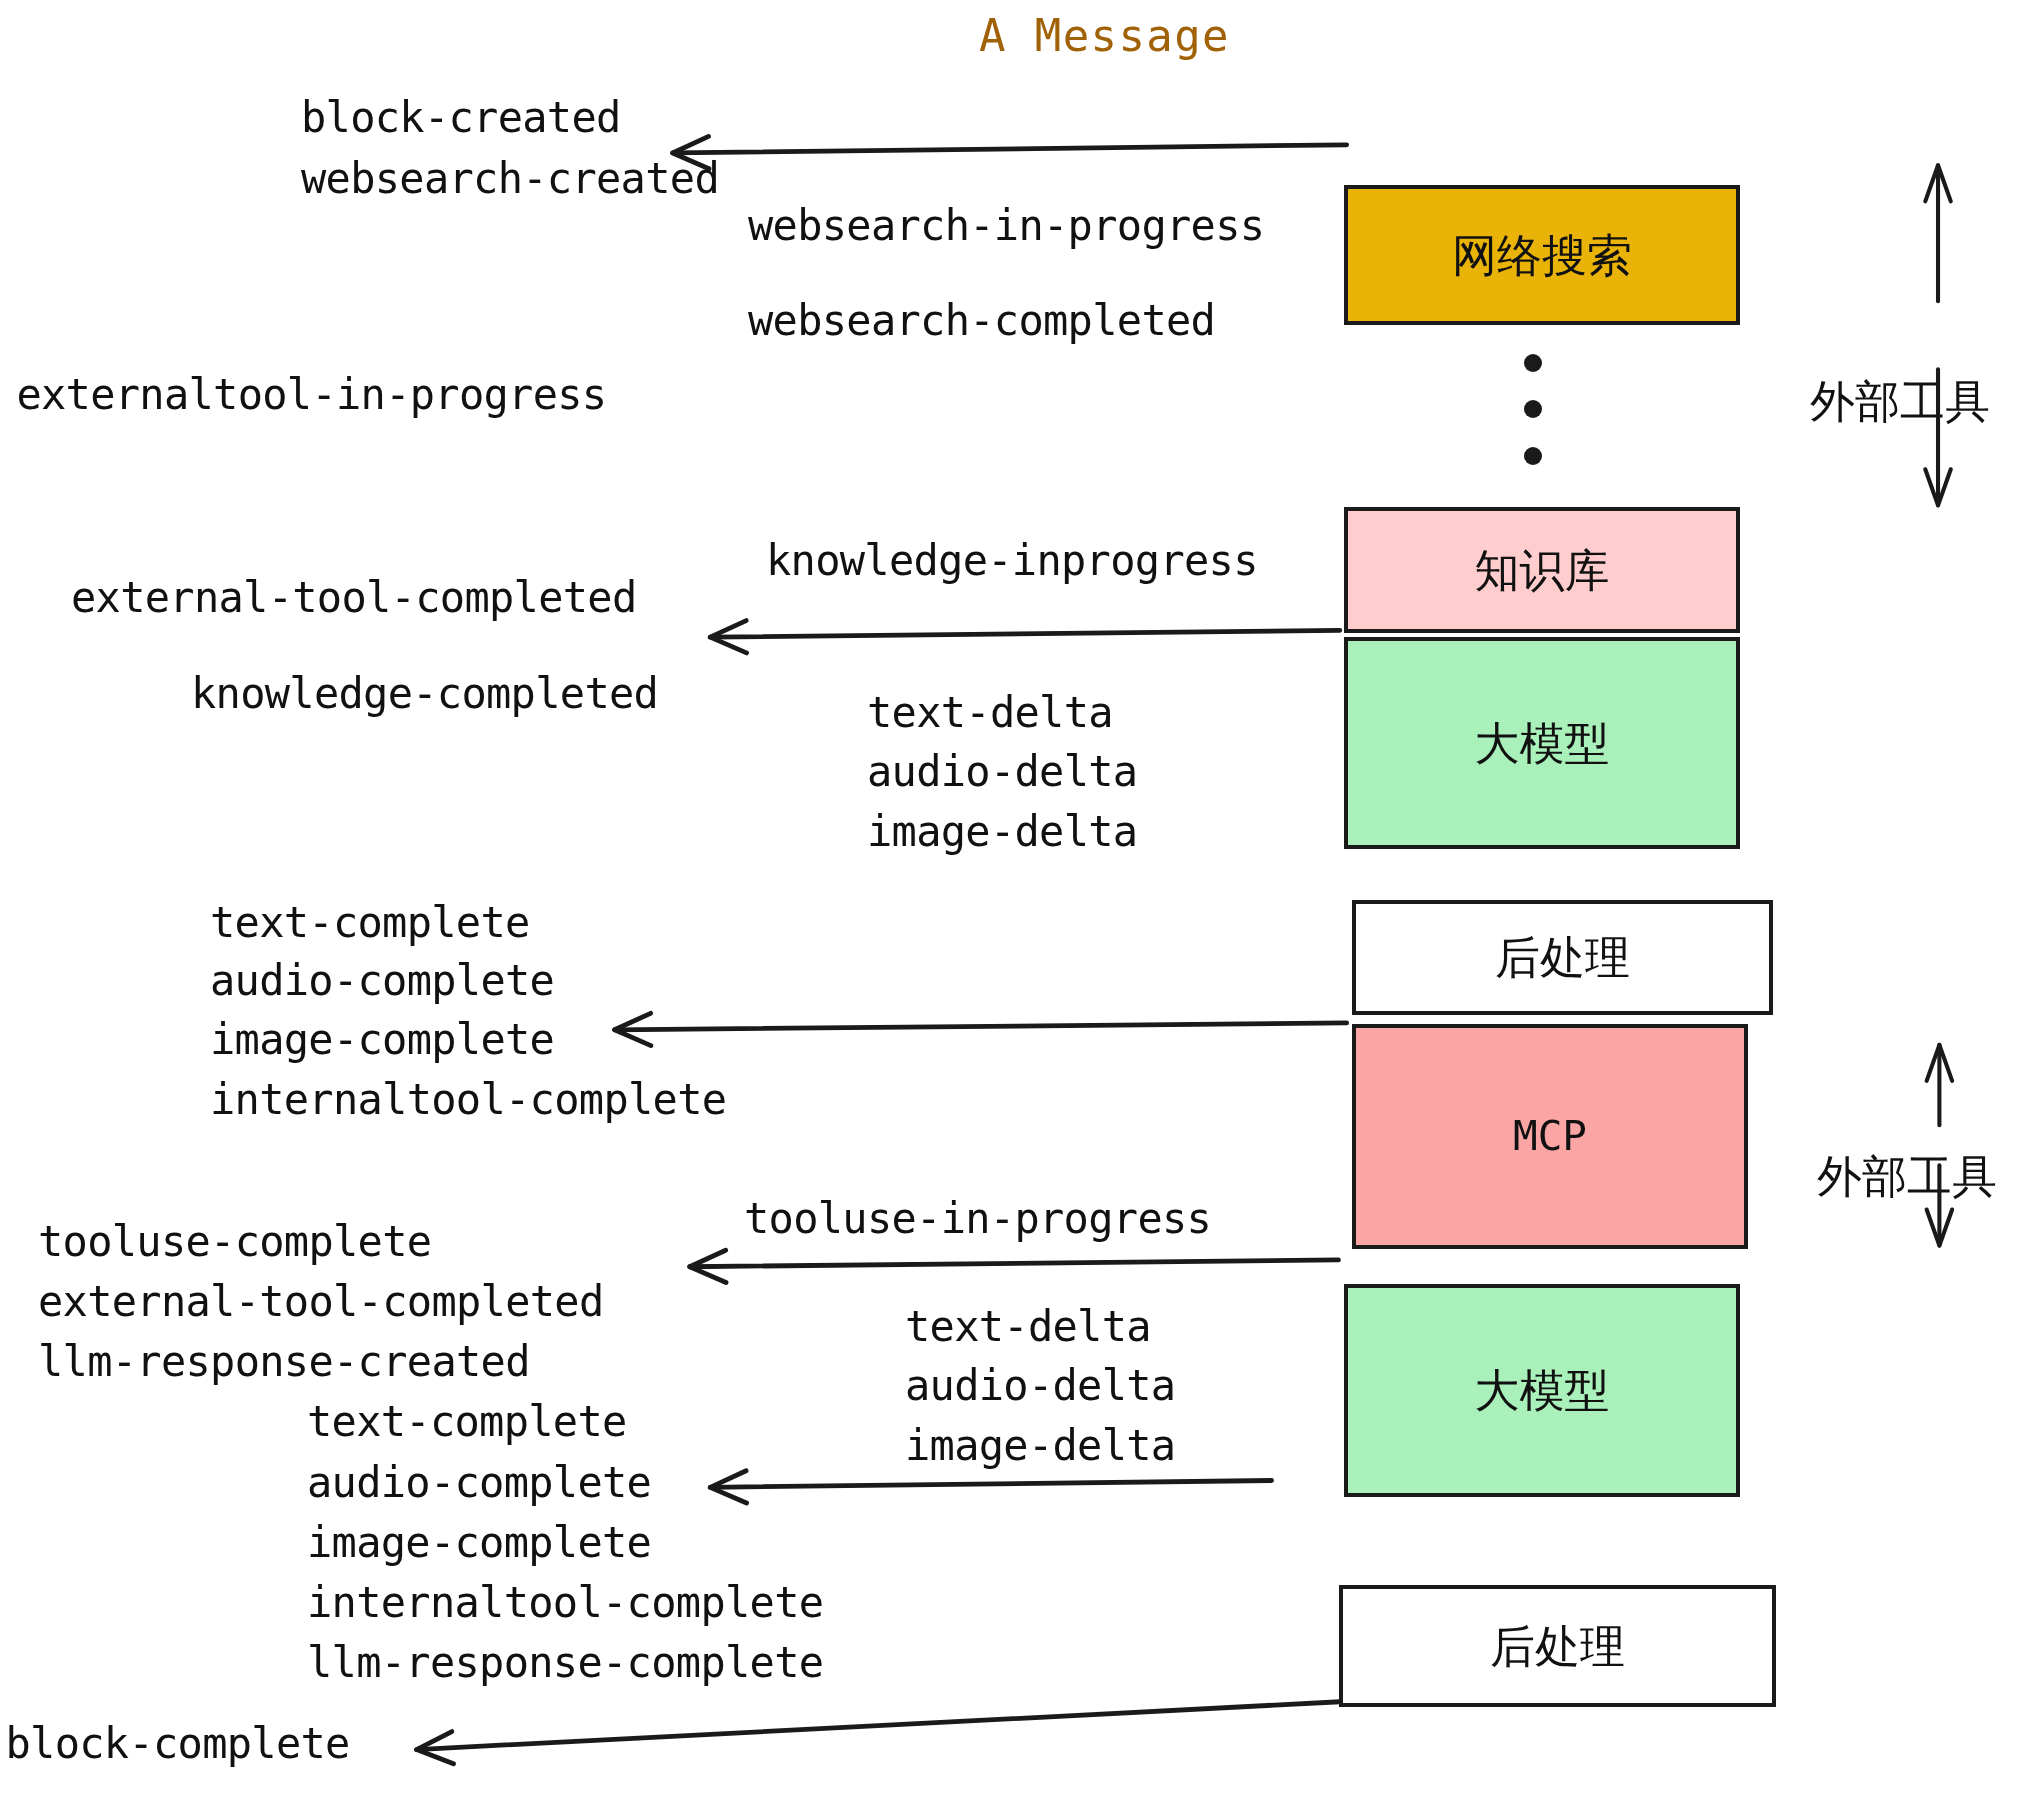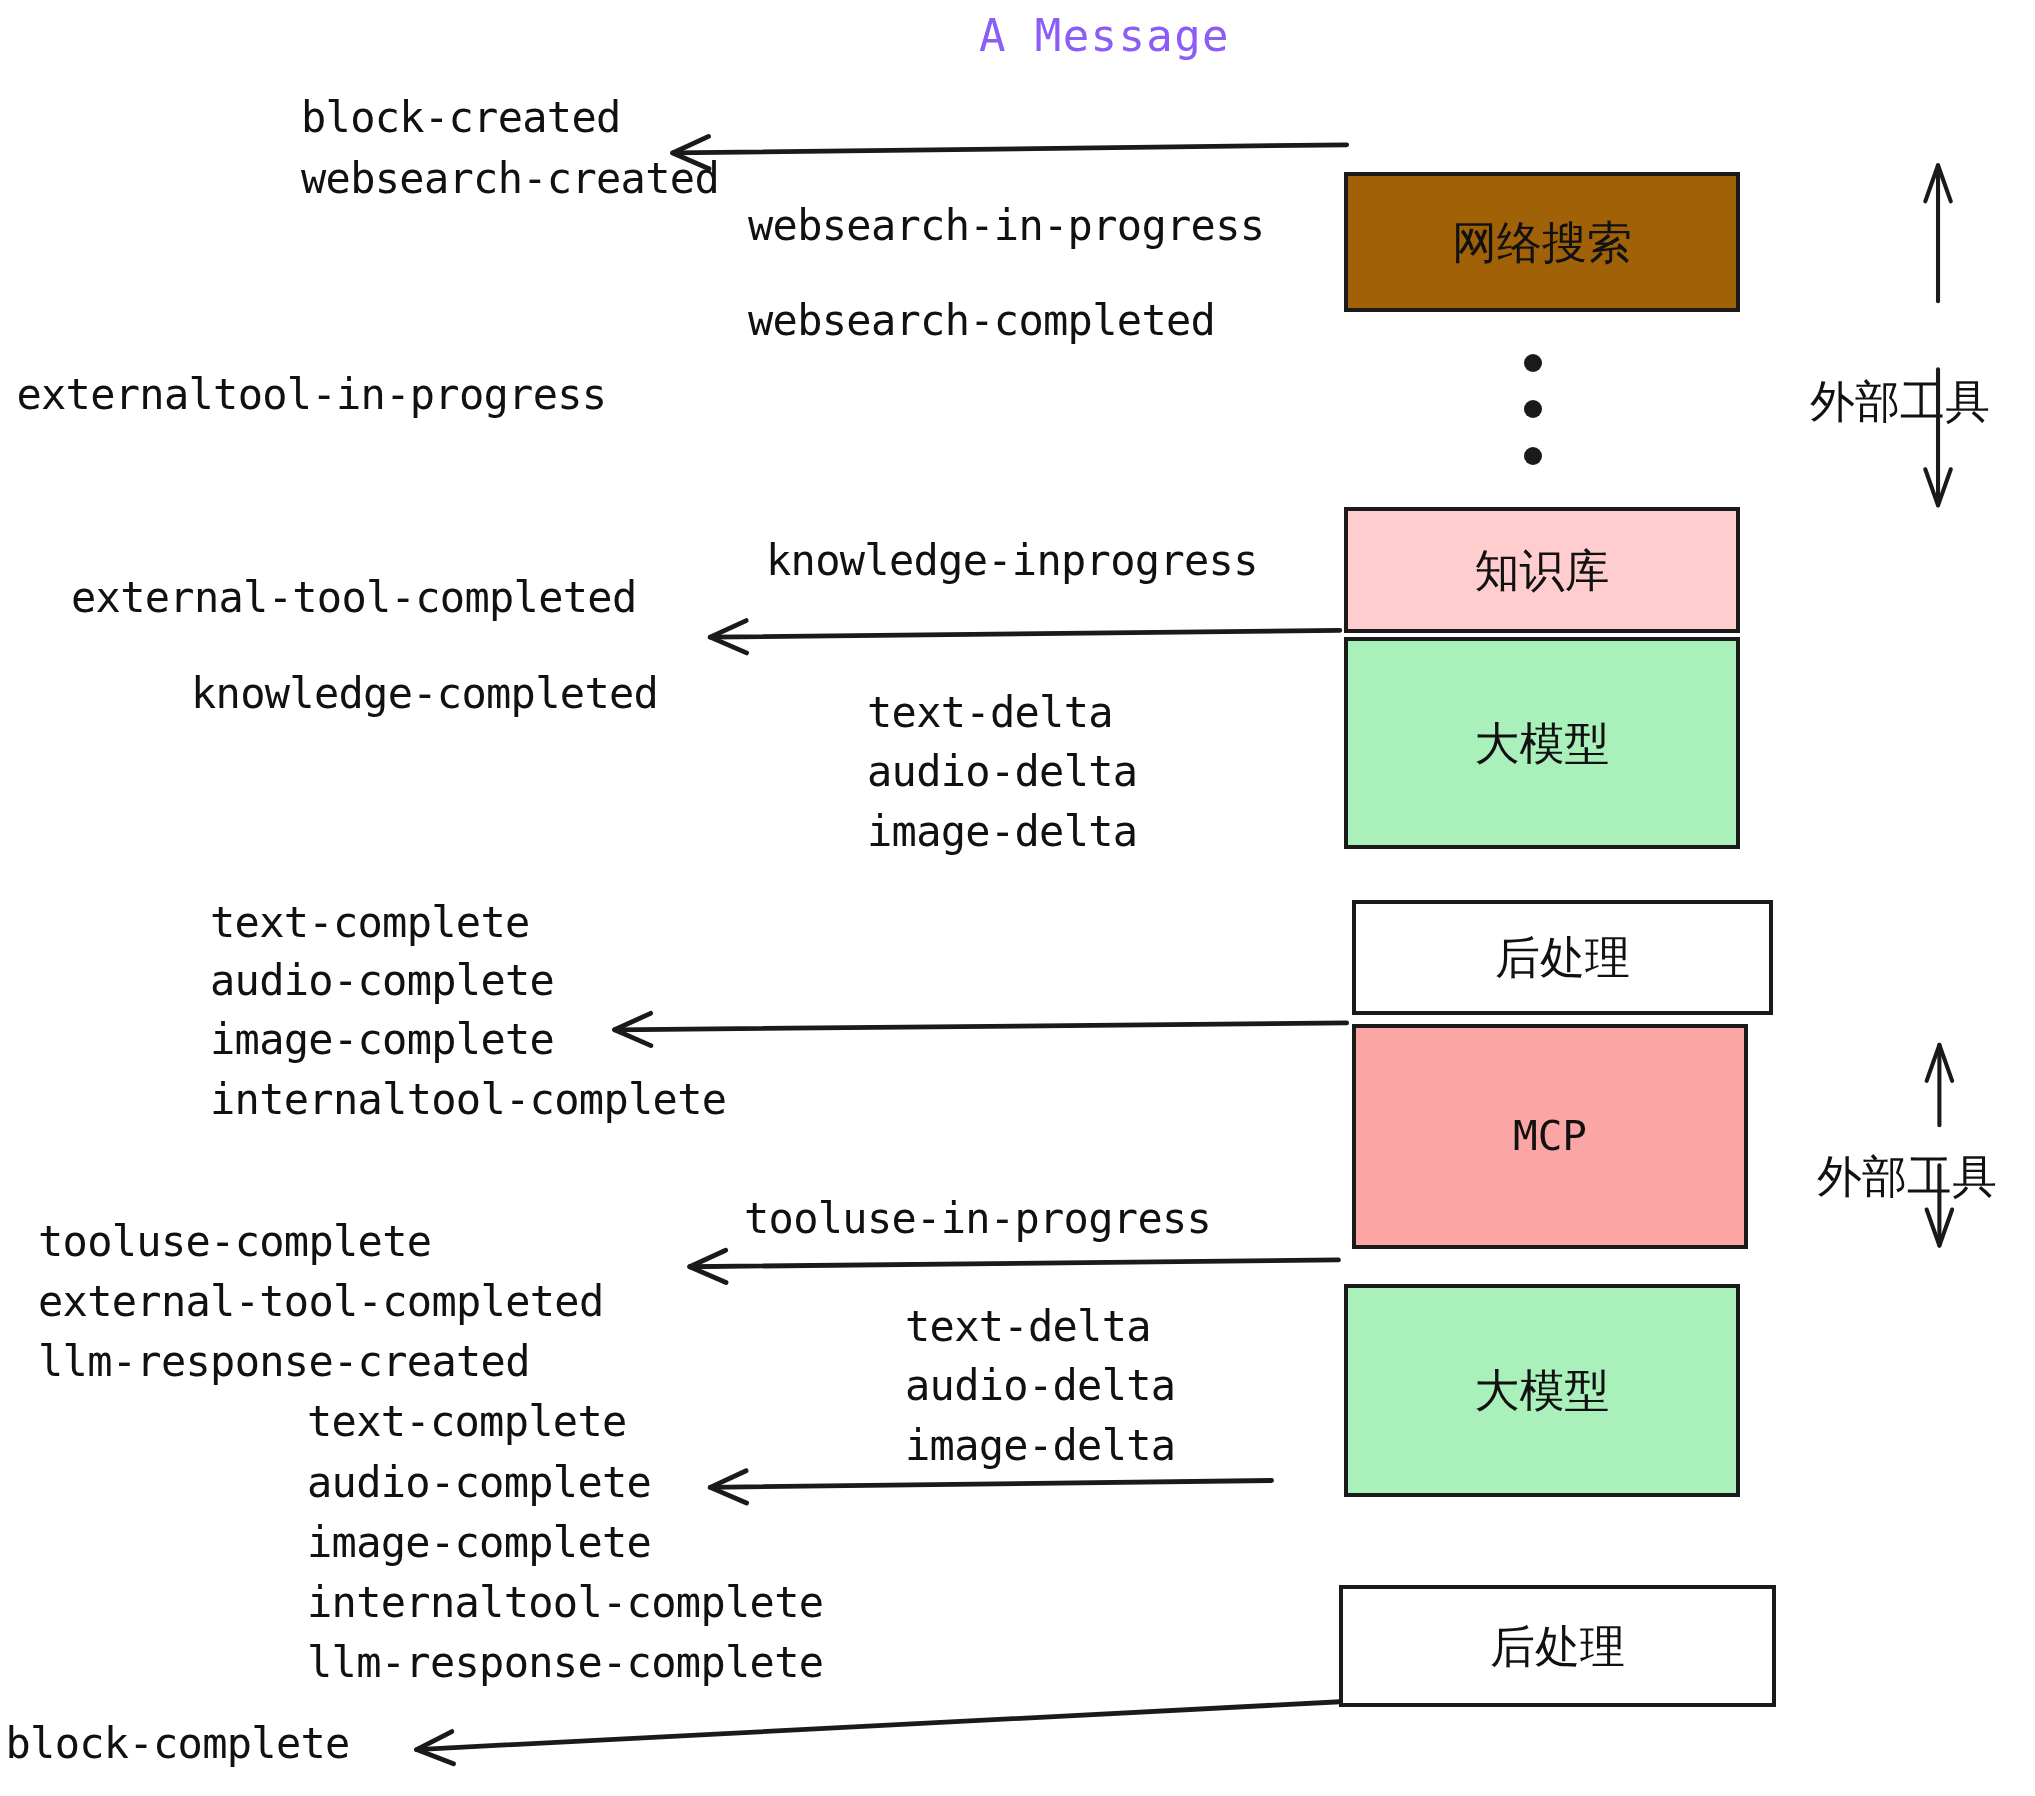--- a/index.html
+++ b/index.html
@@ -24,21 +24,21 @@
     line-height: 1;
     color: #111111;
     white-space: nowrap;
     letter-spacing: -0.7px;
   }
   .title {
     position: absolute;
     font-family: "DejaVu Sans Mono", "Liberation Mono", monospace;
     font-size: 44px;
     line-height: 1;
-    color: #8b5cf6;
+    color: #a16207;
     white-space: nowrap;
     letter-spacing: 1.4px;
   }
   .node {
     position: absolute;
     box-sizing: border-box;
     border: 4.1px solid #1a1a1a;
     display: flex;
     align-items: center;
     justify-content: center;
@@ -84,21 +84,21 @@
   }
 </style>
 </head>
 <body>
 
 <div id="canvas">
 
   <div class="title" style="left:979px; top:13.7px;">A Message</div>
 
   <div id="nodes-layer">
-      <div class="node" style="left: 1344px; top: 172px; width: 396px; height: 140px; background: #a16207;">
+      <div class="node" style="left: 1344px; top: 185px; width: 396px; height: 140px; background: #eab308;">
         <span>网络搜索</span>
       </div>
       <div class="node" style="left: 1344px; top: 507px; width: 396px; height: 126px; background: rgb(255, 205, 205);">
         <span>知识库</span>
       </div>
       <div class="node" style="left: 1344px; top: 637px; width: 396px; height: 212px; background: rgb(169, 240, 186);">
         <span>大模型</span>
       </div>
       <div class="node" style="left: 1352px; top: 900px; width: 421px; height: 115px; background: rgb(255, 255, 255);">
         <span>后处理</span>

